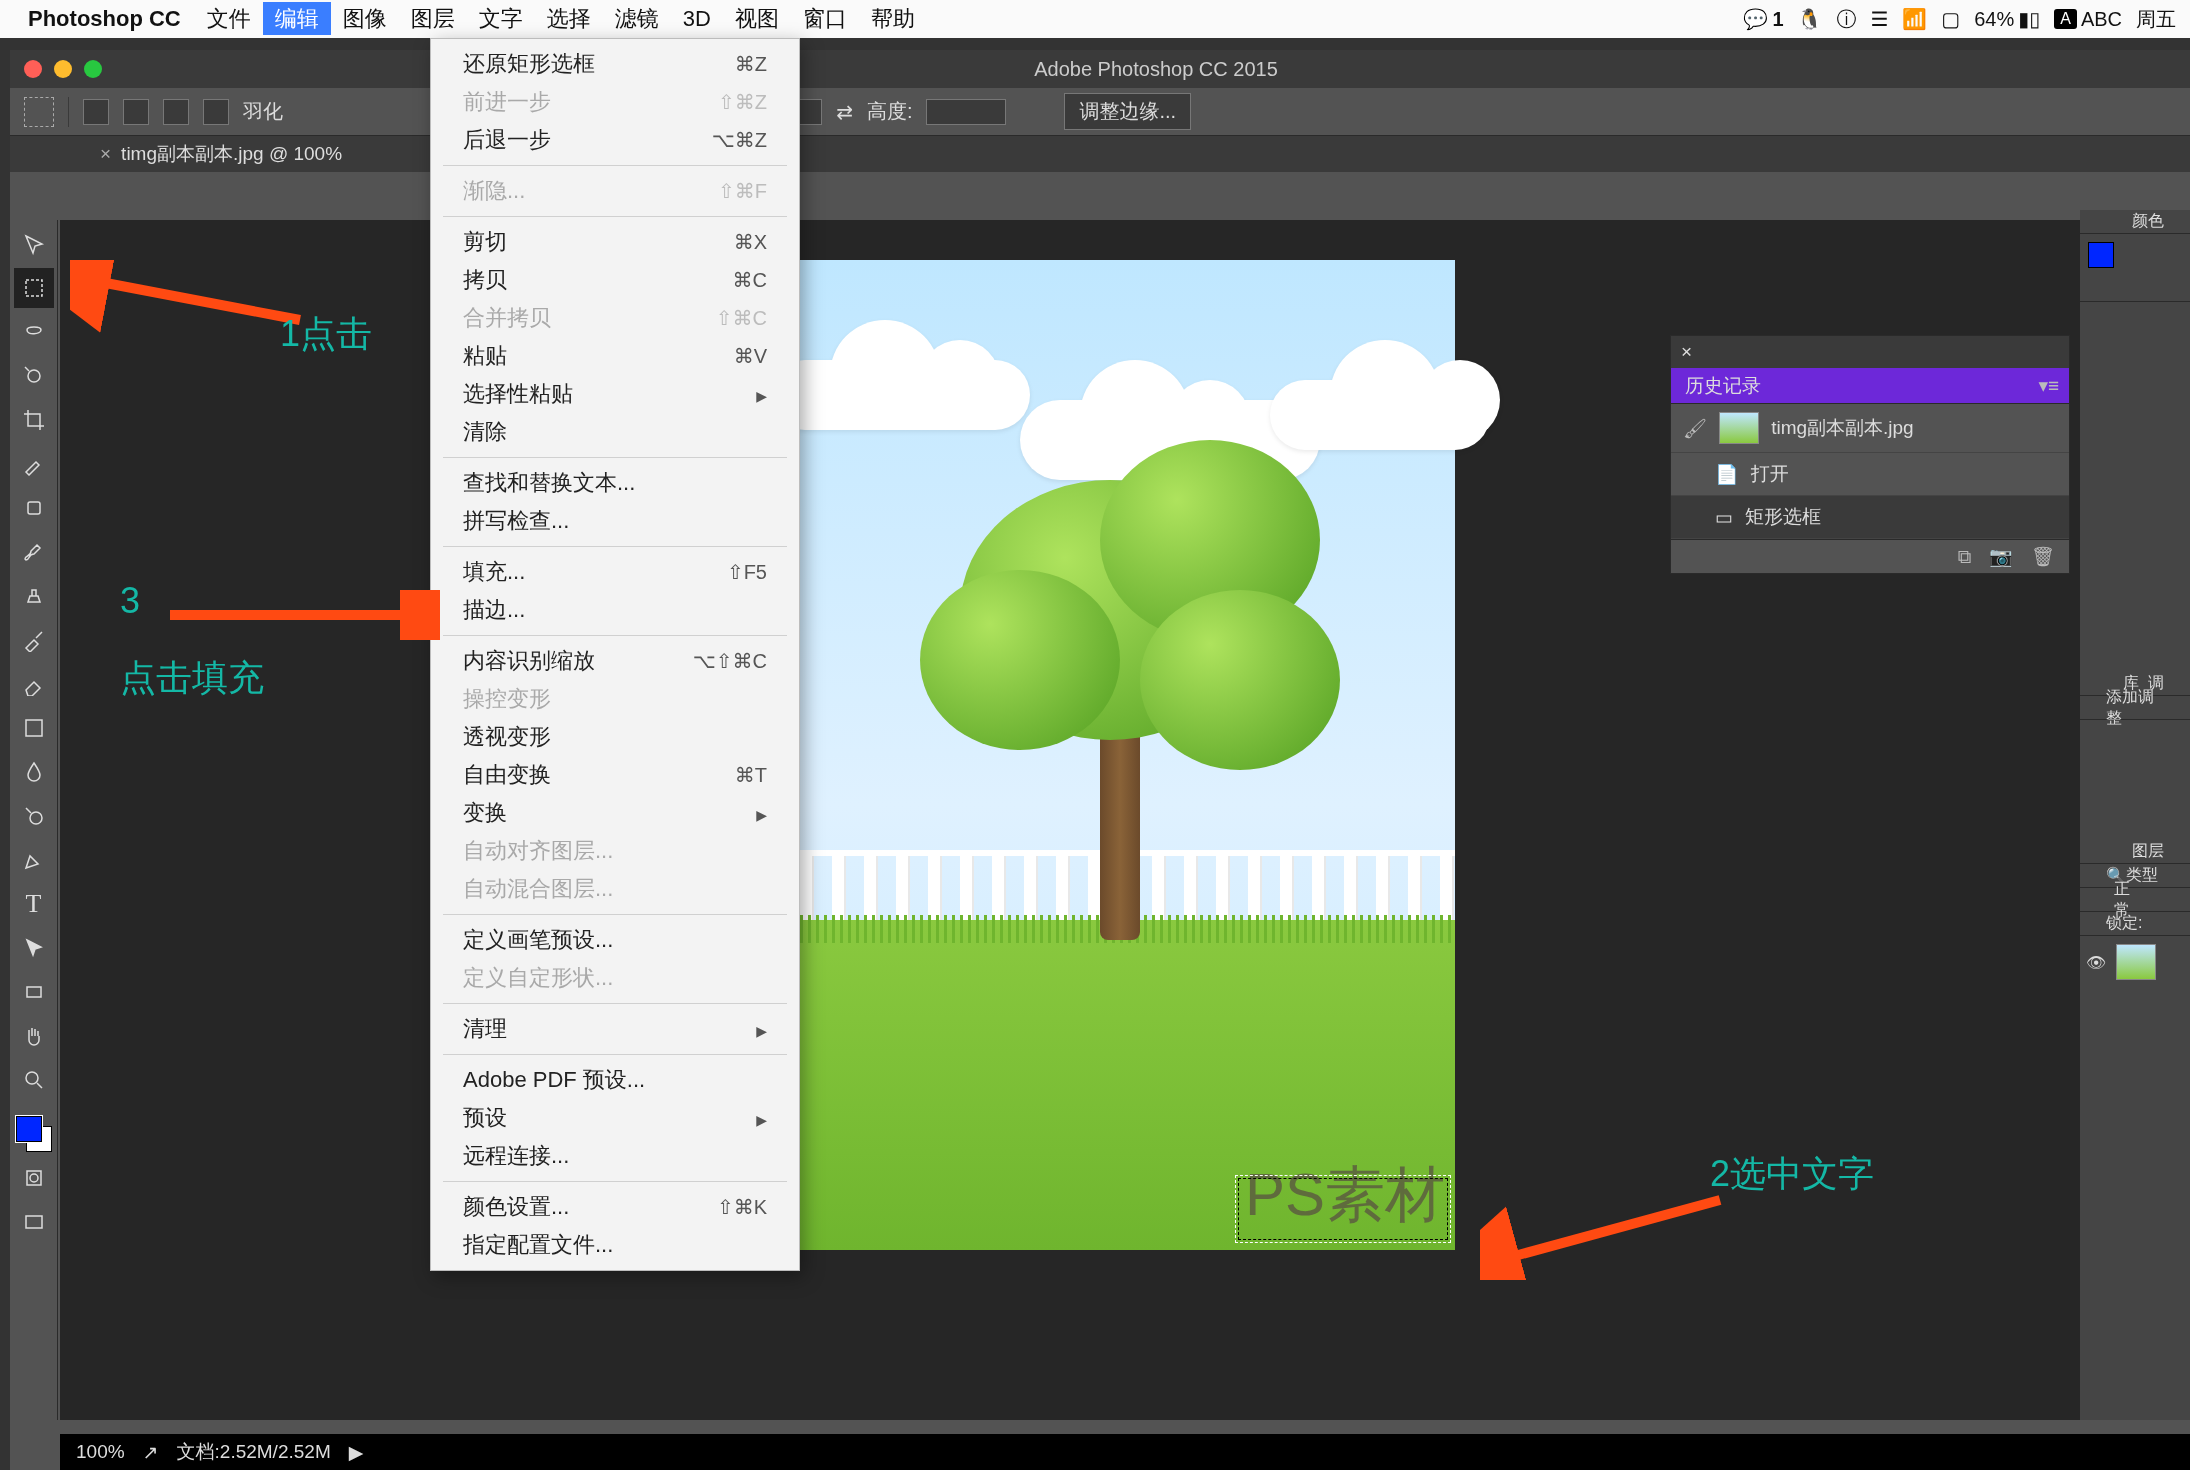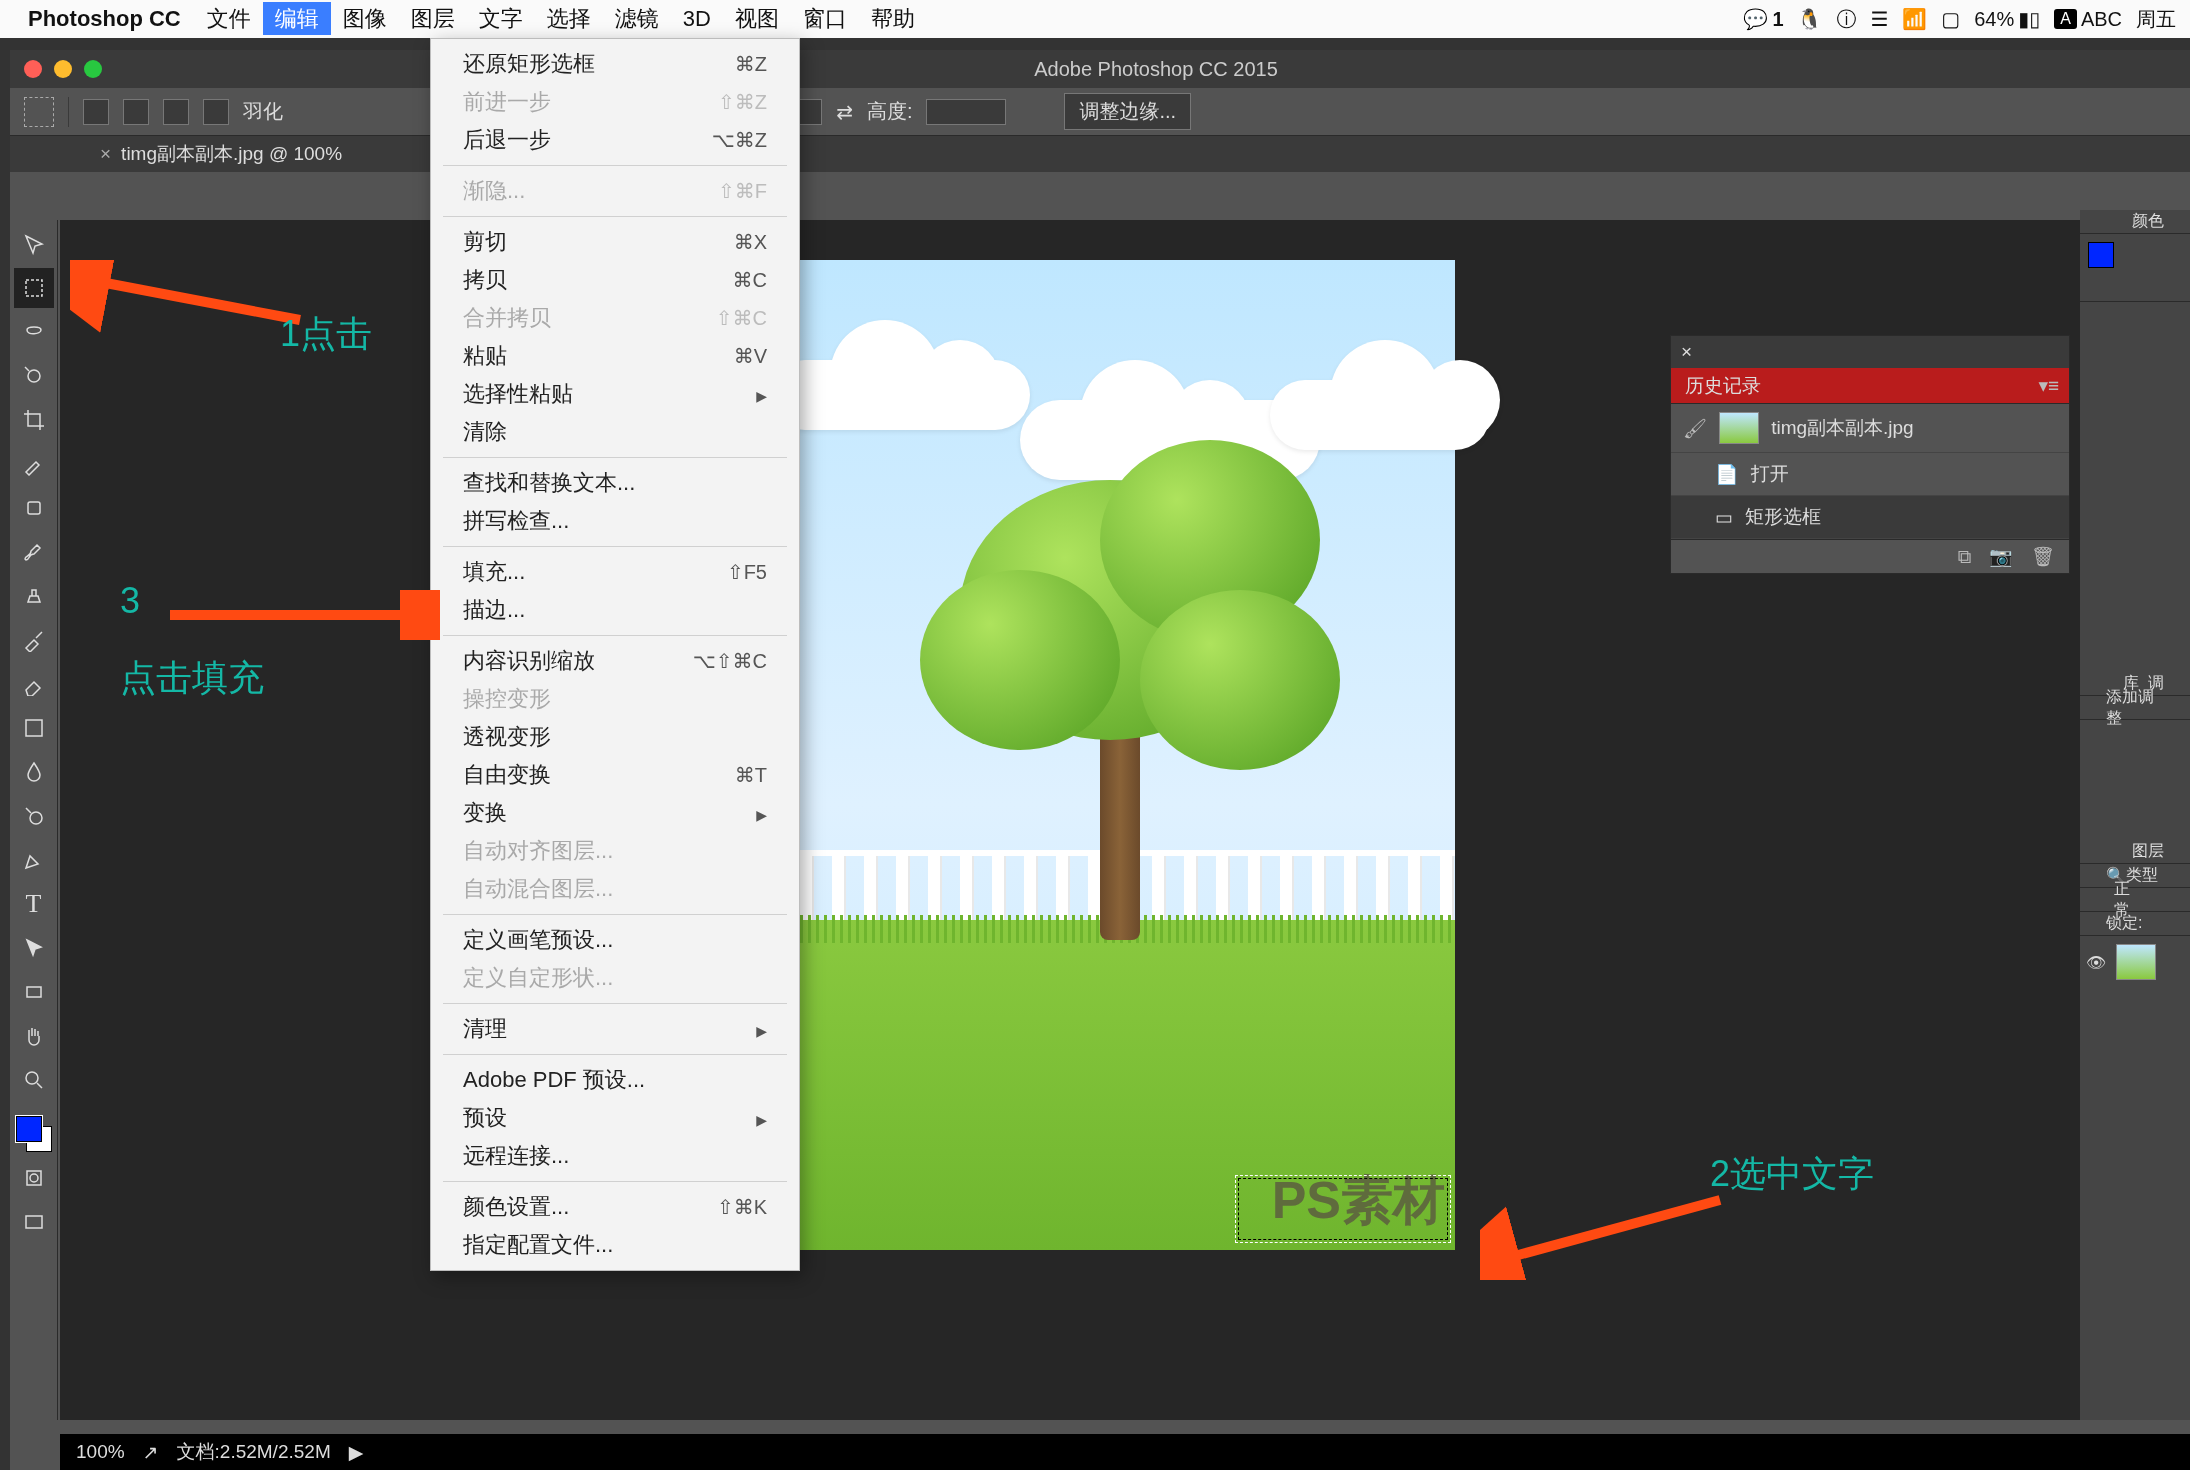--- a/index.html
+++ b/index.html
@@ -56,41 +56,41 @@
 .grass{position:absolute;left:0;right:0;top:660px;bottom:0;background:linear-gradient(#8ac93f,#6fb52e)}
 .grass-edge{position:absolute;left:0;right:0;top:655px;height:28px;background:repeating-linear-gradient(90deg,#6fb52e 0 3px,transparent 3px 8px)}
 .trunk{position:absolute;left:300px;top:400px;width:40px;height:280px;background:linear-gradient(90deg,#6b4a2b,#8a6338,#6b4a2b);border-radius:8px}
 .branch{position:absolute;left:330px;top:430px;width:120px;height:18px;background:#7a5530;border-radius:10px;transform:rotate(-30deg)}
 .crown{position:absolute;left:120px;top:160px;width:420px;height:360px}
 .crown div{position:absolute;border-radius:50%;background:radial-gradient(circle at 35% 30%,#aee35d,#4f9d1f)}
 .crown .b1{left:40px;top:60px;width:300px;height:260px}
 .crown .b2{left:180px;top:20px;width:220px;height:200px}
 .crown .b3{left:0px;top:150px;width:200px;height:180px}
 .crown .b4{left:220px;top:170px;width:200px;height:180px}
-.wm{position:absolute;right:10px;bottom:14px;font-size:52px;color:#5f6b3d;font-weight:700}
+.wm{position:absolute;right:10px;bottom:14px;font-size:60px;color:#5f6b3d;font-weight:400}
 .wm-sel{position:absolute;right:7px;bottom:10px;width:210px;height:62px;border:1px dashed #000;outline:1px dashed #fff;outline-offset:2px}
 
 .menu{position:absolute;left:430px;top:38px;width:370px;background:#f3f3f3;border:1px solid #bcbcbc;box-shadow:4px 6px 18px rgba(0,0,0,.35);font-size:22px;color:#222;padding:6px 12px}
 .menu .mi{display:flex;align-items:center;justify-content:space-between;padding:4px 20px;white-space:nowrap}
 .menu .mi.disabled{color:#a9a9a9}
 .menu .mi .sc{color:#555;font-size:20px}
 .menu .mi.disabled .sc{color:#bcbcbc}
 .menu .mi .arrow:after{content:"▶";font-size:14px;color:#555}
 .menu hr{border:none;border-top:1px solid #d0d0d0;margin:6px 0}
 
 .anno{position:absolute;color:#14b8a6;font-size:36px;font-weight:500}
 .arrow-svg{position:absolute}
 
 .rpanels{position:absolute;right:0;top:160px;width:110px;bottom:50px;background:#454545}
 .rp-tab{height:24px;display:flex;align-items:center;justify-content:flex-end;color:#ddd;font-size:16px;padding:0 26px;border-bottom:1px solid #2a2a2a}
 .rp-body{height:60px;border-bottom:1px solid #2a2a2a}
 .hist-panel{position:absolute;right:120px;top:285px;width:400px;background:#535353;border:1px solid #2a2a2a;color:#ddd;font-size:19px}
 .hist-panel .ph{height:32px;background:#3a3a3a;display:flex;align-items:center;padding:0 10px;justify-content:space-between}
 .hist-panel .ph .x{color:#ddd}
-.hist-panel .tabrow{display:flex;height:36px;align-items:center;background:#b91c1c;border-bottom:1px solid #2a2a2a}
+.hist-panel .tabrow{display:flex;height:36px;align-items:center;background:#6d28d9;border-bottom:1px solid #2a2a2a}
 .hist-panel .tabrow .t{padding:0 14px}
 .hist-panel .row{display:flex;align-items:center;gap:12px;padding:8px 12px;border-bottom:1px solid #444}
 .hist-panel .row.sel{background:#3a3a3a}
 .hist-panel .thumb{width:40px;height:32px;background:linear-gradient(#bfe7ff,#8ac93f);border:1px solid #888}
 .hist-panel .foot{height:34px;display:flex;justify-content:flex-end;align-items:center;gap:18px;padding:0 14px;color:#bbb;border-top:1px solid #2a2a2a}
 
 .status{position:absolute;left:50px;right:0;bottom:0;height:36px;background:#000000;color:#ddd;display:flex;align-items:center;gap:18px;padding:0 16px;font-size:19px}
 </style>
 </head>
 <body>

